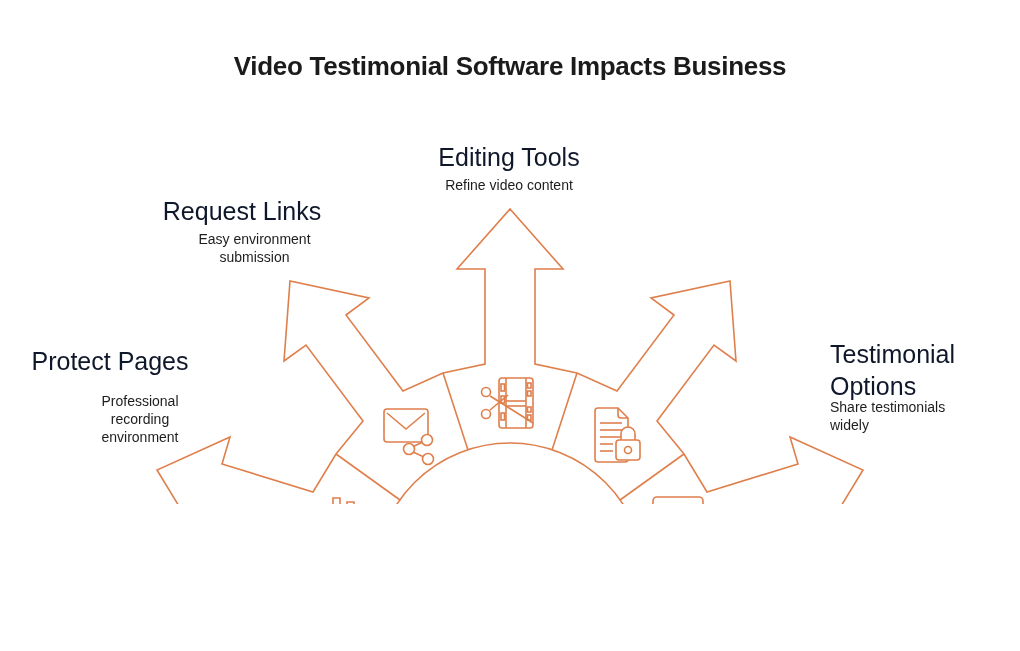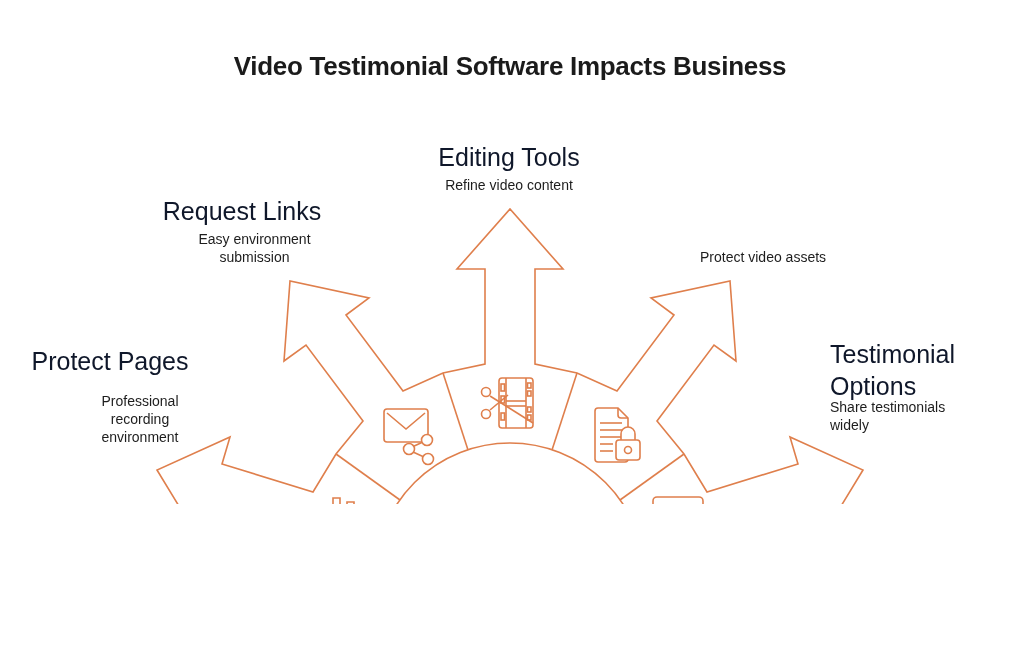--- a/index.html
+++ b/index.html
@@ -104,18 +104,17 @@
 
   <div class="item-heading align-r" style="right:830px;top:346px;width:160px;">Protect Pages</div>
   <div class="item-desc align-r" style="right:830px;top:393px;width:100px;">Professional recording environment</div>
 
   <div class="item-heading align-r" style="right:698px;top:196px;width:160px;">Request Links</div>
   <div class="item-desc align-r" style="right:698px;top:231px;width:135px;">Easy environment submission</div>
 
   <div class="item-heading align-c" style="left:409px;top:142px;width:200px;">Editing Tools</div>
   <div class="item-desc align-c" style="left:409px;top:177px;width:200px;">Refine video content</div>
 
-  <div class="item-desc" style="left:700px;top:249px;width:160px;">Protect video assets</div>
 
   <div class="item-heading" style="left:830px;top:339px;width:105px;">Testimonial Options</div>
   <div class="item-desc" style="left:830px;top:399px;width:135px;">Share testimonials widely</div>
 
 </div>
 
 </body></html>

